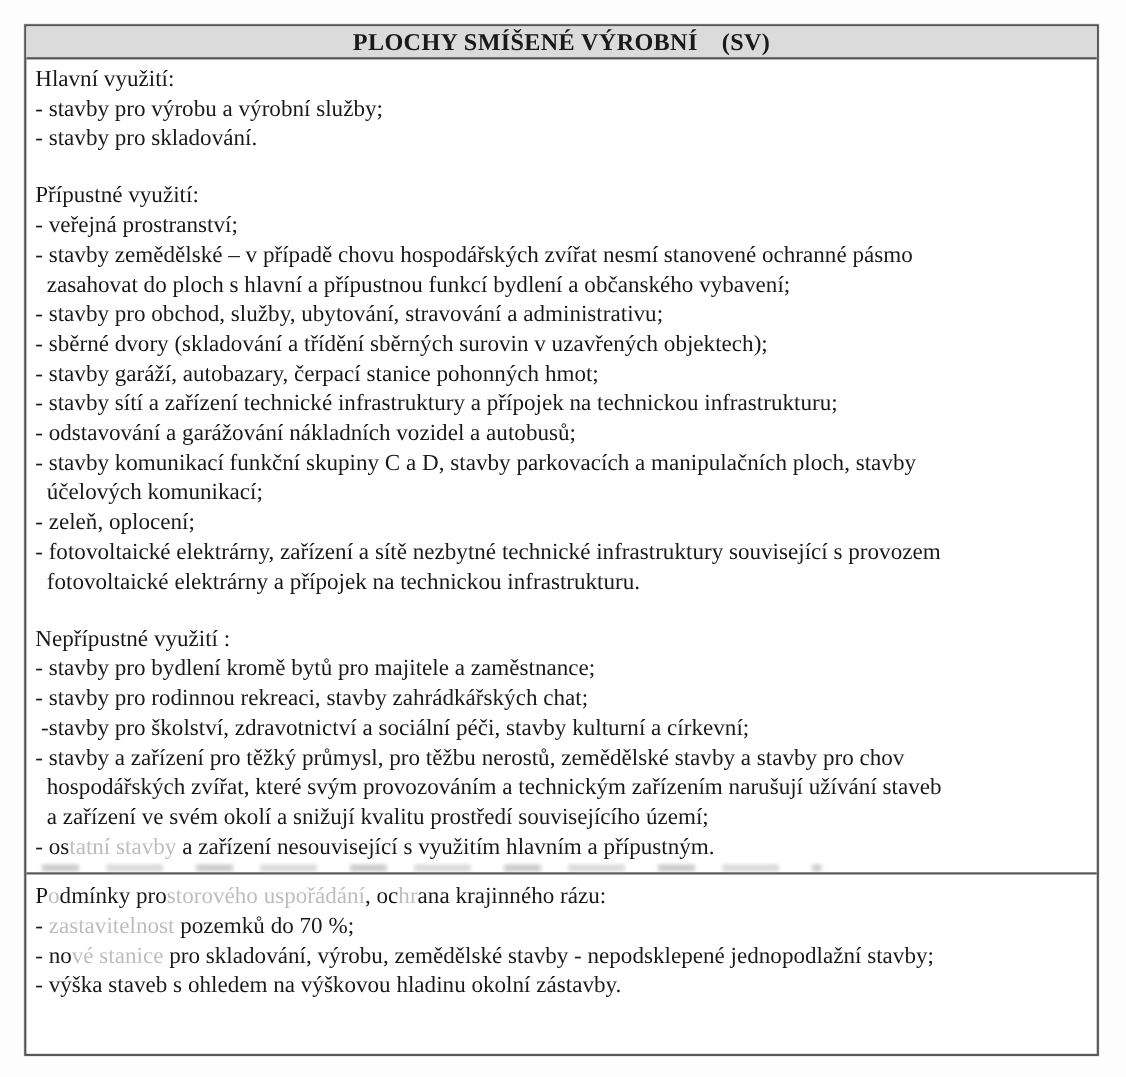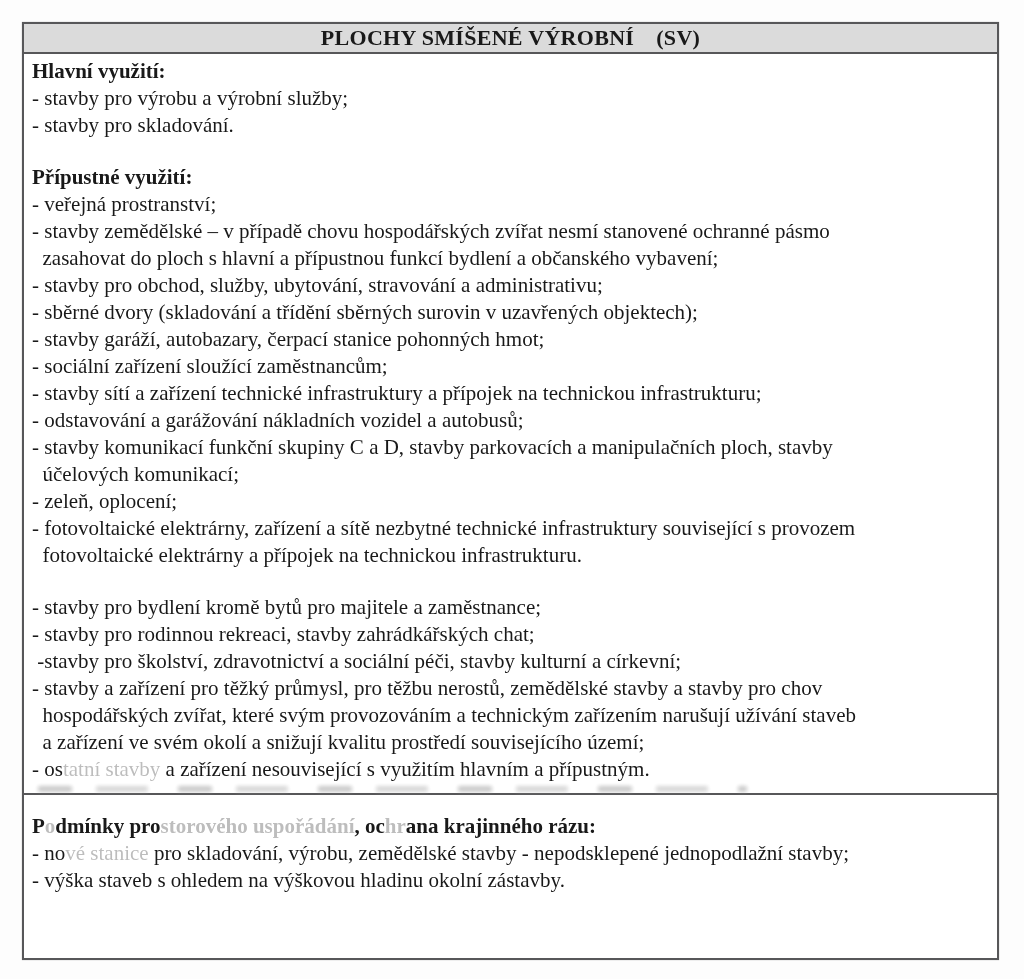--- a/index.html
+++ b/index.html
@@ -44,31 +44,31 @@
     letter-spacing:0.3px;
   }
   .table-header .code{margin-left:22px;}
   .table-body{
     padding:3px 12px 10px 8px;
     font-size:21px;
     line-height:27px;
   }
   .section{margin-top:25px;}
   .section:first-child{margin-top:1px;}
-  .section-heading{font-weight:bold; white-space:pre-wrap;}
+  .section-heading{font-weight:normal; white-space:pre-wrap;}
   .list-item{white-space:pre-wrap;}
   .faded{color:var(--faded-text);}
   .table-footer{
     position:relative;
     border-top:2px solid var(--border);
     padding:2px 12px 6px 8px;
     font-size:21px;
     line-height:27px;
   }
-  .table-footer .section{margin-top:16px;}
+  .table-footer .section{margin-top:4px;}
   
   .scan-smudge{
     position:absolute;
     top:-9px;left:14px;right:250px;height:6px;
     background:repeating-linear-gradient(90deg,
       rgba(150,150,150,.55) 0 34px, rgba(255,255,255,0) 34px 58px,
       rgba(160,160,160,.45) 58px 110px, rgba(255,255,255,0) 110px 140px);
     filter:blur(2px);
     pointer-events:none;
   }
@@ -90,43 +90,44 @@
           <div class="list-item"><span>- stavby pro skladování.</span></div>
         </div>
         <div class="section">
           <div class="section-heading"><span>Přípustné využití:</span></div>
           <div class="list-item"><span>- veřejná prostranství;</span></div>
           <div class="list-item"><span>- stavby zemědělské – v případě chovu hospodářských zvířat nesmí stanovené ochranné pásmo
   zasahovat do ploch s hlavní a přípustnou funkcí bydlení a občanského vybavení;</span></div>
           <div class="list-item"><span>- stavby pro obchod, služby, ubytování, stravování a administrativu;</span></div>
           <div class="list-item"><span>- sběrné dvory (skladování a třídění sběrných surovin v uzavřených objektech);</span></div>
           <div class="list-item"><span>- stavby garáží, autobazary, čerpací stanice pohonných hmot;</span></div>
-          <div class="list-item"><span>- sociální zařízení sloužící zaměstnancům;</span></div>
           <div class="list-item"><span>- stavby sítí a zařízení technické infrastruktury a přípojek na technickou infrastrukturu;</span></div>
           <div class="list-item"><span>- odstavování a garážování nákladních vozidel a autobusů;</span></div>
           <div class="list-item"><span>- stavby komunikací funkční skupiny C a D, stavby parkovacích a manipulačních ploch, stavby
   účelových komunikací;</span></div>
           <div class="list-item"><span>- zeleň, oplocení;</span></div>
           <div class="list-item"><span>- fotovoltaické elektrárny, zařízení a sítě nezbytné technické infrastruktury související s provozem
   fotovoltaické elektrárny a přípojek na technickou infrastrukturu.</span></div>
         </div>
         <div class="section">
+          <div class="section-heading"><span>Nepřípustné využití :</span></div>
           <div class="list-item"><span>- stavby pro bydlení kromě bytů pro majitele a zaměstnance;</span></div>
           <div class="list-item"><span>- stavby pro rodinnou rekreaci, stavby zahrádkářských chat;</span></div>
           <div class="list-item"><span> -stavby pro školství, zdravotnictví a sociální péči, stavby kulturní a církevní;</span></div>
           <div class="list-item"><span>- stavby a zařízení pro těžký průmysl, pro těžbu nerostů, zemědělské stavby a stavby pro chov
   hospodářských zvířat, které svým provozováním a technickým zařízením narušují užívání staveb
   a zařízení ve svém okolí a snižují kvalitu prostředí souvisejícího území;</span></div>
           <div class="list-item"><span>- os</span><span class="faded">tatní stavby</span><span> a zařízení nesouvisející s využitím hlavním a přípustným.</span></div>
         </div>
       </div>
 
     <div class="table-footer" id="bottom-section">
       <div class="scan-smudge"></div>
     <div class="section">
           <div class="section-heading"><span>P</span><span class="faded">o</span><span>dmínky pro</span><span class="faded">storového uspořádání</span><span>, </span><span>oc</span><span class="faded">hr</span><span>ana krajinného rázu:</span></div>
+          <div class="list-item"><span>- </span><span class="faded">zastavitelnost </span><span>pozemků do 70 %;</span></div>
           <div class="list-item"><span>- no</span><span class="faded">vé stanice </span><span>pro skladování, výrobu, zemědělské stavby - nepodsklepené jednopodlažní stavby;</span></div>
           <div class="list-item"><span>- výška staveb s ohledem na výškovou hladinu okolní zástavby.</span></div>
         </div>
       </div>
 
   </div>
 </div>
 
 </body></html>

